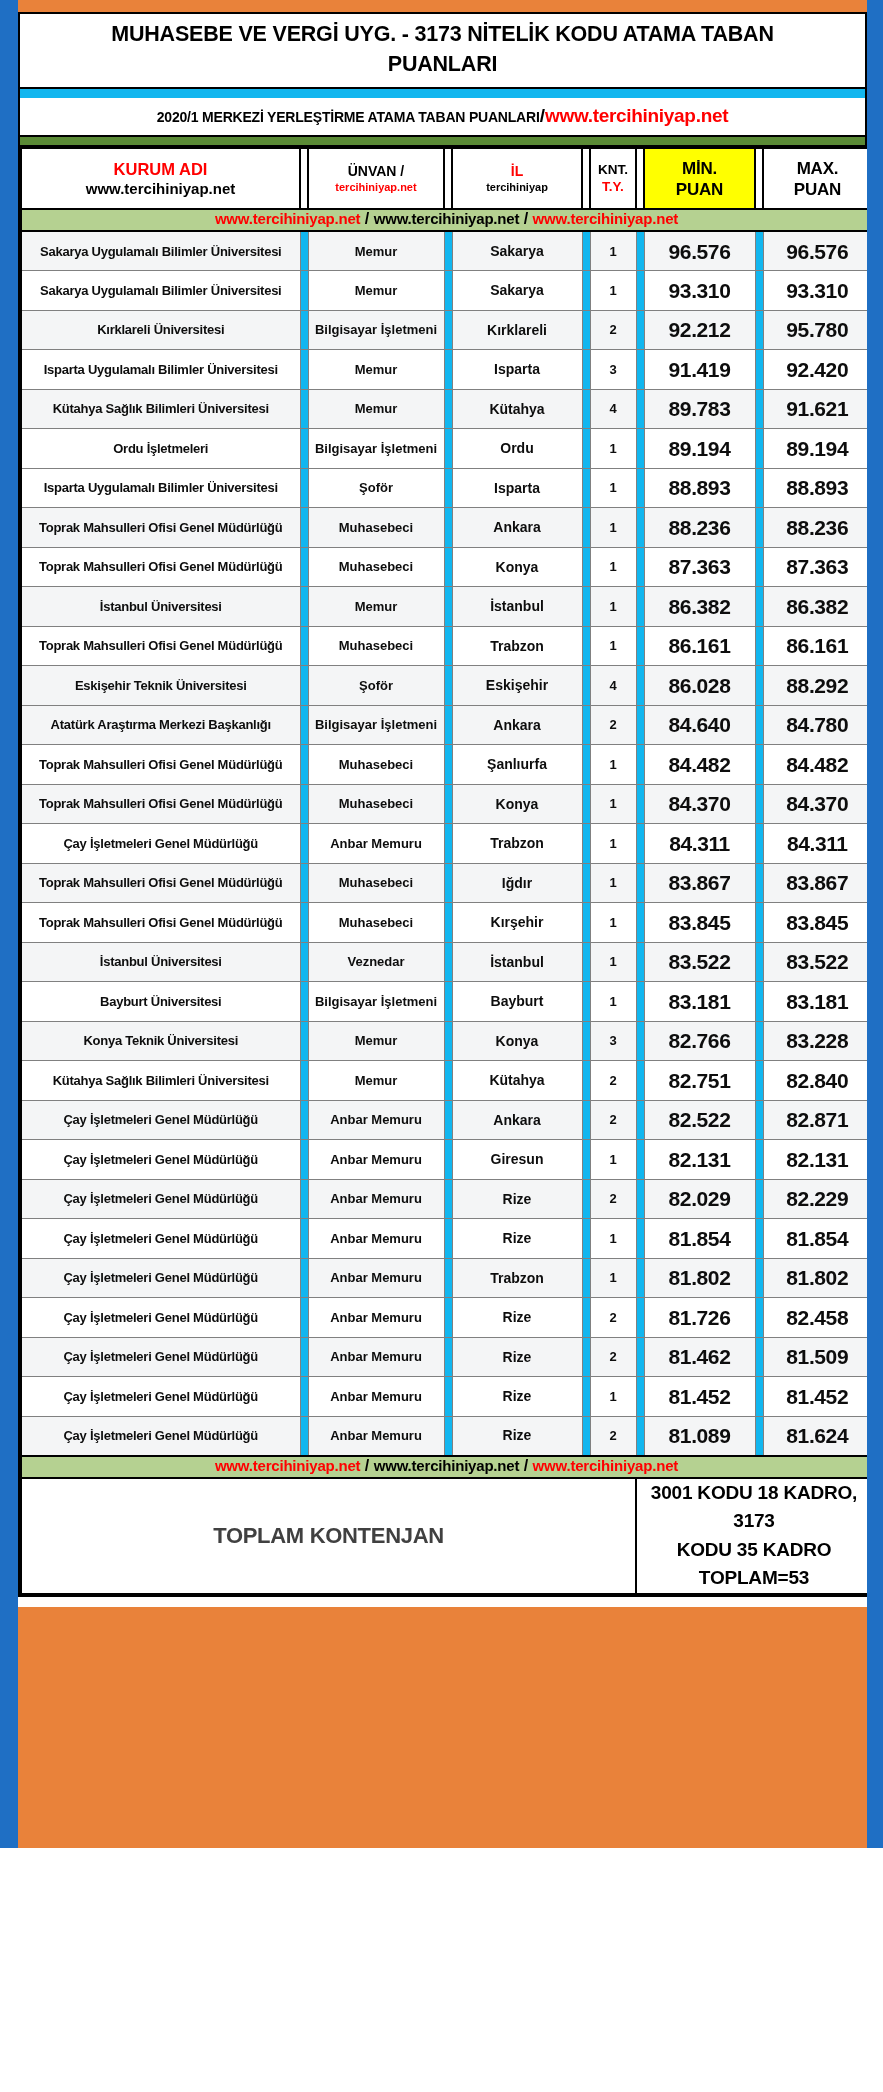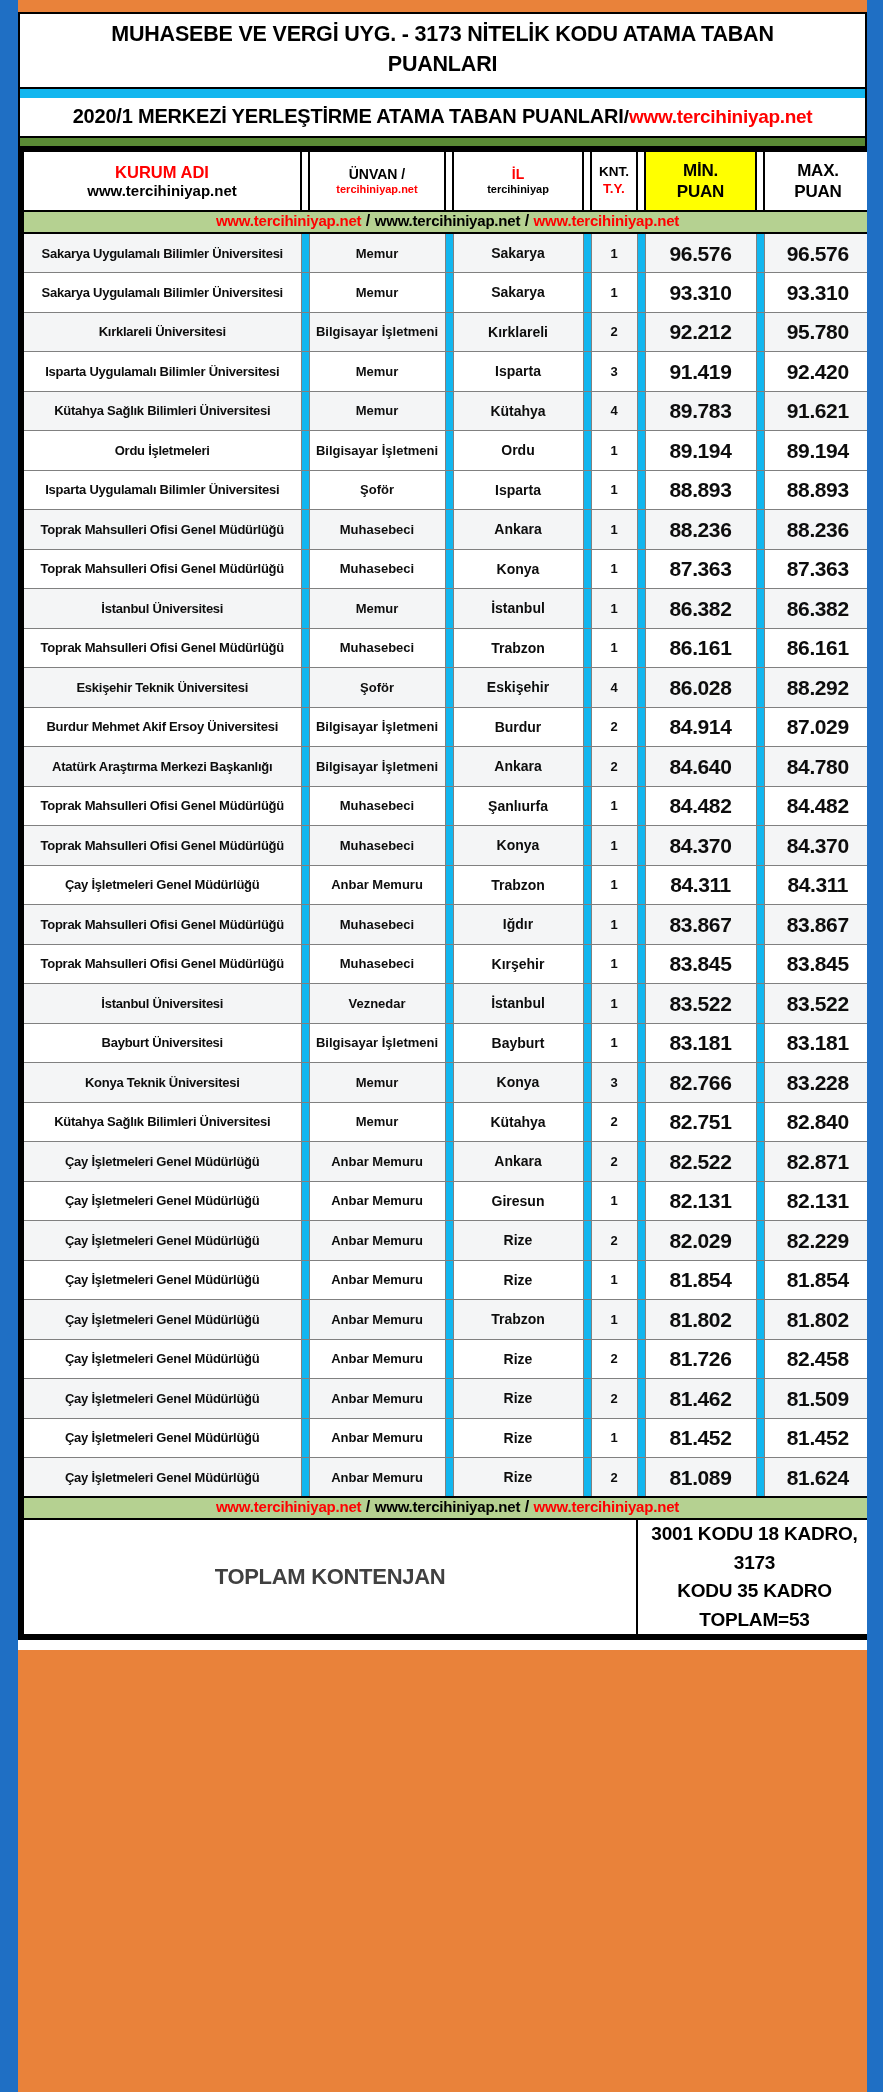--- a/index.html
+++ b/index.html
@@ -12,21 +12,21 @@
     width: 883px;
     height: 2092px;
     font-family: "Liberation Sans", sans-serif;
     overflow: hidden;
   }
 
   
   #page {
     position: relative;
     width: 883px;
-    height: 2092px;
+    height: 1848px;
     background: #e9823a;      
     box-sizing: border-box;
     overflow: hidden;
   }
   .left-rail {
     position: absolute;
     left: 0; top: 0;
     width: 18px; height: 2092px;
     background: #1f6fc4;
     z-index: 5;
@@ -75,21 +75,21 @@
   .subtitle-box {
     border: 2px solid #000;
     border-top: none;
     background: #fff;
     text-align: center;
     padding: 7px 6px 8px 6px;
     box-sizing: border-box;
     white-space: nowrap;
   }
   .subtitle-box .sub-black {
-    font-size: 20px;
+    font-size: 14px;
     font-weight: bold;
     color: #000;
     letter-spacing: -0.2px;
   }
   .subtitle-box .sub-sep {
     font-size: 19px;
     font-weight: bold;
     color: #000;
   }
   .subtitle-box .sub-red {
@@ -104,21 +104,21 @@
     background: #5a8a35;
     border-left: 2px solid #000;
     border-right: 2px solid #000;
   }
 
   
   table.grid {
     border-collapse: collapse;
     width: 849px;
     table-layout: fixed;
-    border: 6px solid #000000;
+    border: 4px solid #000000;
   }
   table.grid td {
     border: 1px solid #808080;
     padding: 0;
     vertical-align: middle;
     text-align: center;
     box-sizing: border-box;
   }
 
   
@@ -432,33 +432,20 @@
             <td class="c-unvan">Şoför</td>
             <td class="sep"></td>
             <td class="c-il">Eskişehir</td>
             <td class="sep"></td>
             <td class="c-knt">4</td>
             <td class="sep"></td>
             <td class="c-min">86.028</td>
             <td class="sep"></td>
             <td class="c-max">88.292</td>
           </tr>
-          <tr class="data">
-            <td class="c-kurum">Burdur Mehmet Akif Ersoy Üniversitesi</td>
-            <td class="sep"></td>
-            <td class="c-unvan">Bilgisayar İşletmeni</td>
-            <td class="sep"></td>
-            <td class="c-il">Burdur</td>
-            <td class="sep"></td>
-            <td class="c-knt">2</td>
-            <td class="sep"></td>
-            <td class="c-min">84.914</td>
-            <td class="sep"></td>
-            <td class="c-max">87.029</td>
-          </tr>
           <tr class="data alt">
             <td class="c-kurum">Atatürk Araştırma Merkezi Başkanlığı</td>
             <td class="sep"></td>
             <td class="c-unvan">Bilgisayar İşletmeni</td>
             <td class="sep"></td>
             <td class="c-il">Ankara</td>
             <td class="sep"></td>
             <td class="c-knt">2</td>
             <td class="sep"></td>
             <td class="c-min">84.640</td>

